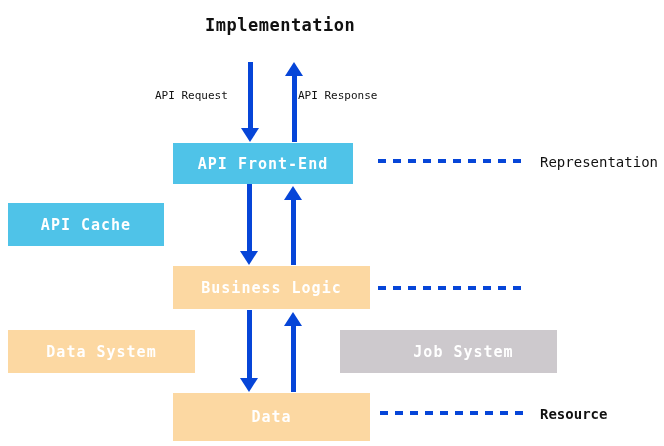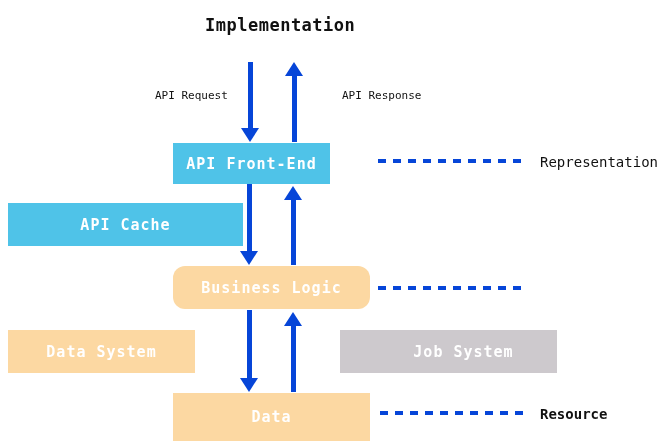--- a/index.html
+++ b/index.html
@@ -65,43 +65,43 @@
   <div class="abs arrow" style="left:241px;top:62px;height:80px;">
     <div class="shaft"></div>
     <div class="head-down"></div>
   </div>
   <div class="abs arrow" style="left:285px;top:62px;height:80px;">
     <div class="head-up"></div>
     <div class="shaft"></div>
   </div>
 
   <div class="abs flow-label" style="left:155px;top:89px;">API Request</div>
-  <div class="abs flow-label" style="left:298px;top:89px;padding-left:44px;">API Response</div>
+  <div class="abs flow-label" style="left:298px;top:89px;">API Response</div>
 
-  <div class="abs box cyan" style="left:173px;top:143px;width:157px;height:41px;">
+  <div class="abs box cyan" style="left:173px;top:143px;width:180px;height:41px;">
     <span>API Front-End</span>
   </div>
 
   <div class="abs dash-line" style="left:378px;top:159px;width:145px;"></div>
   <div class="abs layer-label" style="left:540px;top:154px;">Representation</div>
 
-  <div class="abs box cyan" style="left:8px;top:203px;width:235px;height:43px;">
+  <div class="abs box cyan" style="left:8px;top:203px;width:156px;height:43px;">
     <span>API Cache</span>
   </div>
 
   <div class="abs arrow" style="left:240px;top:184px;height:81px;">
     <div class="shaft"></div>
     <div class="head-down"></div>
   </div>
   <div class="abs arrow" style="left:284px;top:186px;height:79px;">
     <div class="head-up"></div>
     <div class="shaft"></div>
   </div>
 
-  <div class="abs box peach" style="left:173px;top:266px;width:197px;height:43px;border-radius:12px;">
+  <div class="abs box peach" style="left:173px;top:266px;width:197px;height:43px;">
     <span>Business Logic</span>
   </div>
 
   <div class="abs dash-line" style="left:378px;top:286px;width:145px;"></div>
 
   <div class="abs box peach" style="left:8px;top:330px;width:187px;height:43px;">
     <span>Data System</span>
   </div>
 
   <div class="abs box gray" style="left:340px;top:330px;width:187px;height:43px;">

